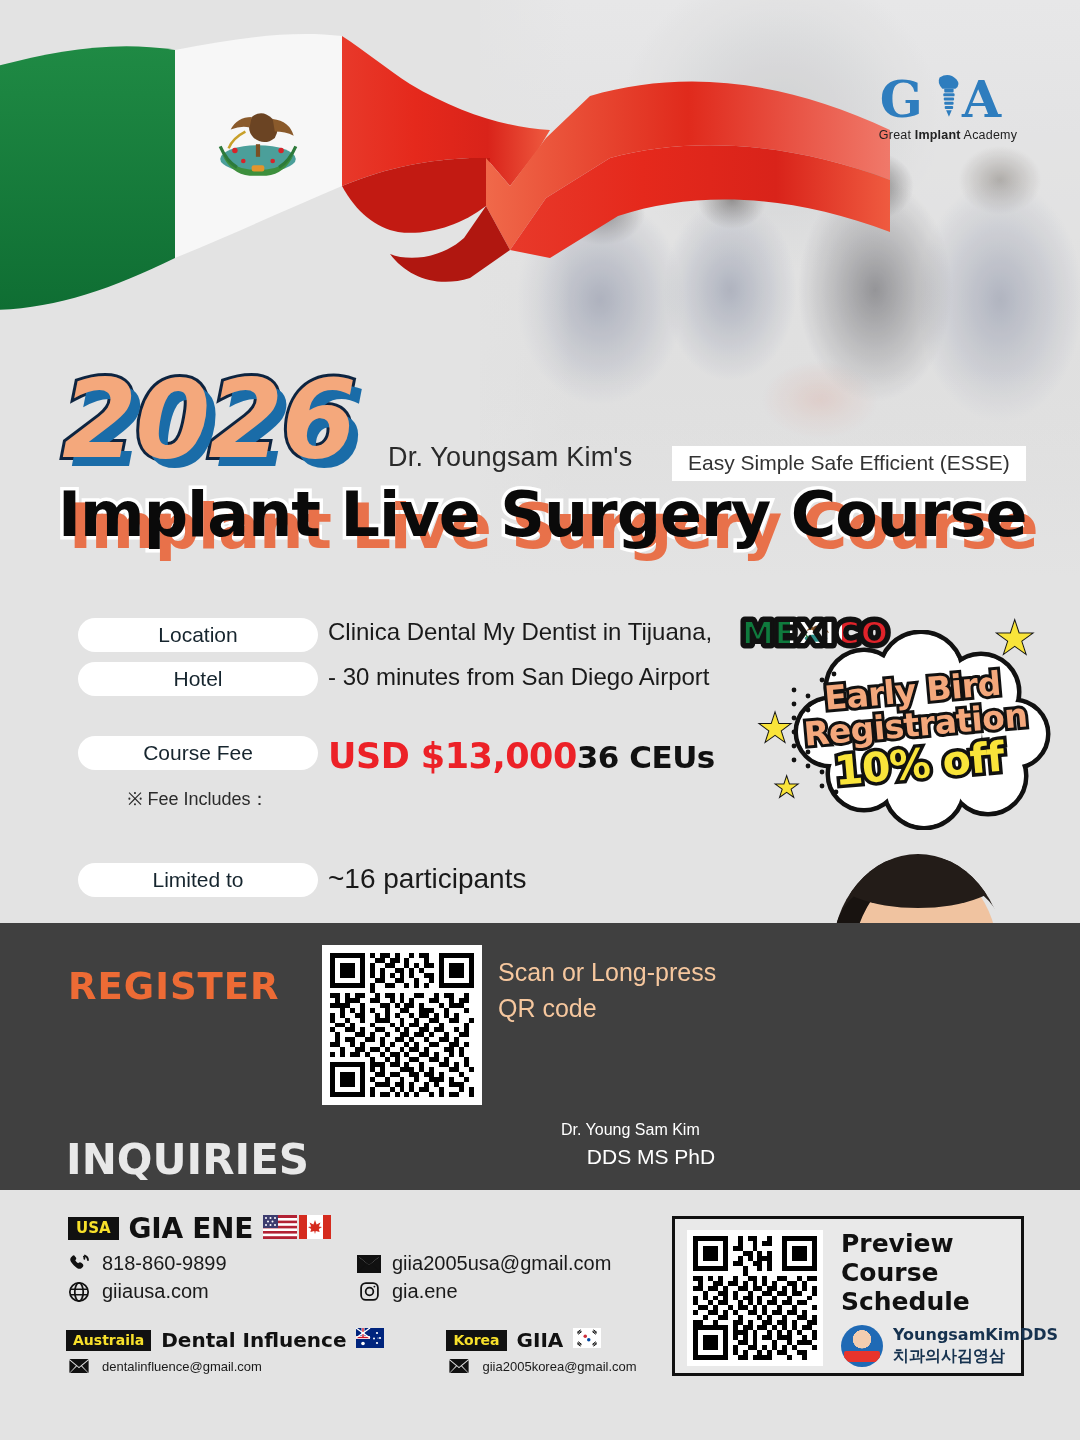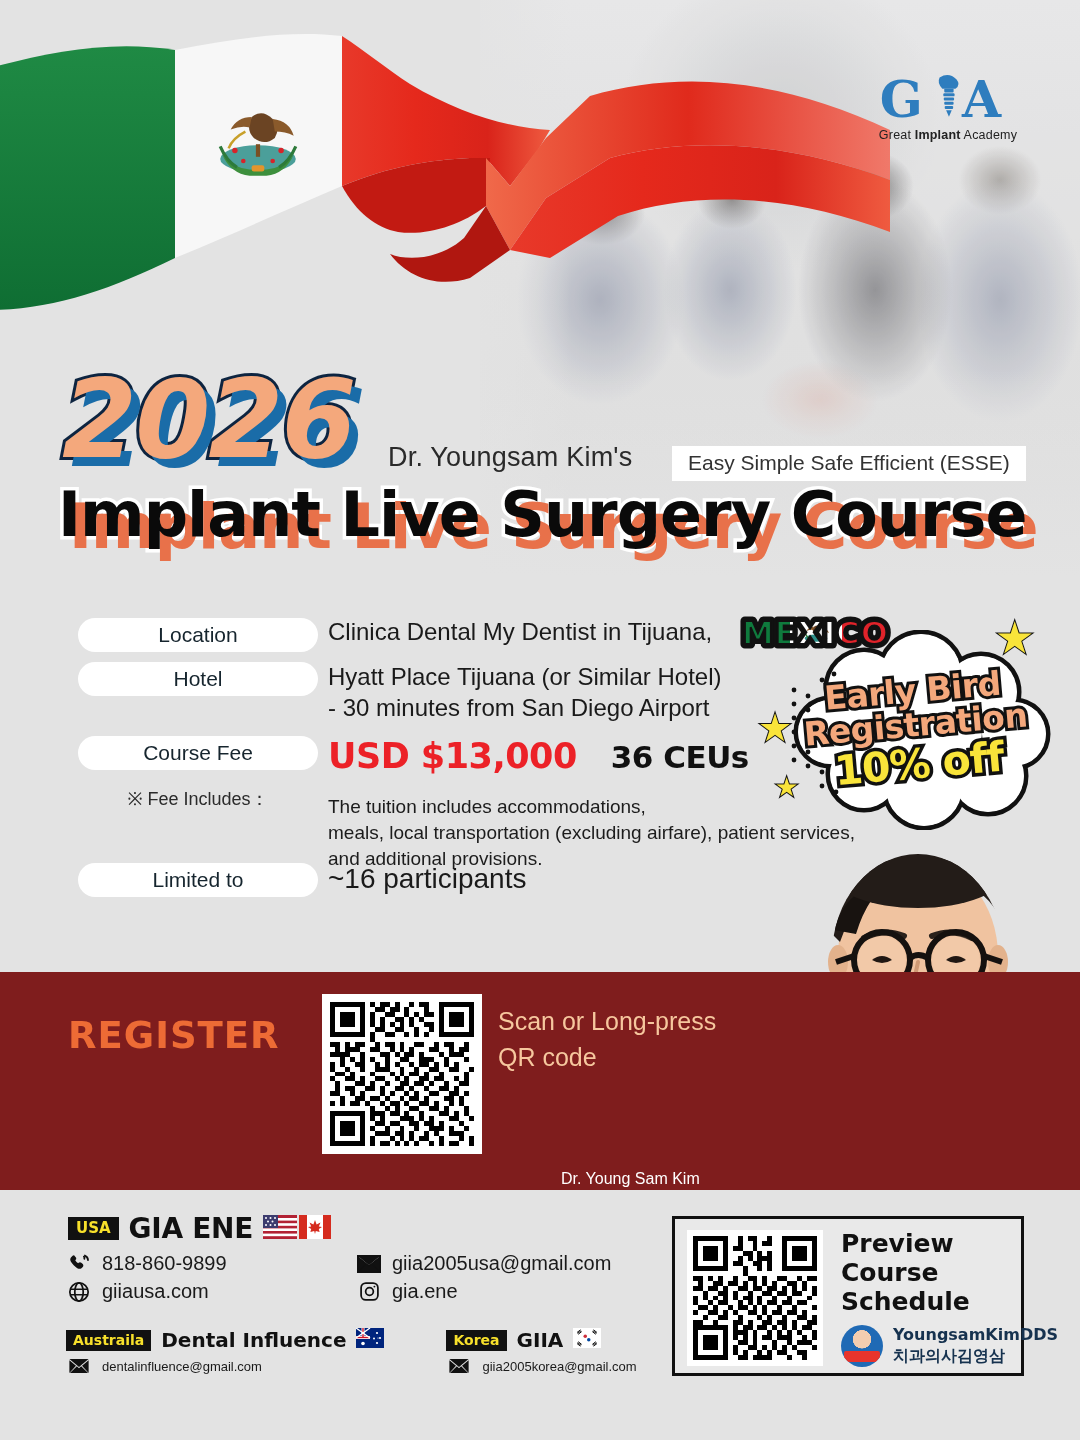--- a/index.html
+++ b/index.html
@@ -89,21 +89,21 @@
     display: flex; align-items: center; justify-content: center;
     font-size: 21px; color: #16252e;
   }
   .feeinc-label {
     position: absolute; left: 62px; width: 240px;
     text-align: center; font-size: 18px; color: #2b2b2b;
   }
   .val { position: absolute; left: 312px; color: #1a1a1a; }
   .val-location { top: 18px; font-size: 24px; white-space: nowrap; }
   .val-hotel { top: 62px; font-size: 24px; line-height: 1.28; }
-  .val-fee { top: 136px; display: flex; align-items: baseline; gap: 34px; }
+  .val-fee { top: 136px; display: flex; align-items: baseline; }
   .fee-price { font-family:"DejaVu Sans", sans-serif; font-size: 35px; font-weight: 800; color: #EC2127; letter-spacing: -.5px; }
   .fee-ceu { font-family:"DejaVu Sans", sans-serif; font-size: 31px; font-weight: 800; color: #111; letter-spacing: -.5px; }
   .val-includes { top: 194px; font-size: 19px; line-height: 1.38; color: #1c1c1c; }
   .val-limited { top: 263px; font-size: 28px; }
 
   .mexico {
     position: absolute; left: 698px; top: 614px; height: 36px;
     display: inline-block;
     margin-left: 36px;
   }
@@ -128,21 +128,21 @@
   .star { position: absolute; color: #F9E43A; -webkit-text-stroke: 2px #111; paint-order: stroke fill; }
 
   
   .doctor {
     position: absolute; left: 772px; top: 838px; width: 296px; height: 318px;
     overflow: hidden;
   }
   .doctor svg { display:block; }
 
   
-  .band { position: absolute; left: 0; top: 972px; width: 1080px; height: 267px; background: #7f1d1d; overflow: hidden; }
+  .band { position: absolute; left: 0; top: 923px; width: 1080px; height: 267px; background: #404040; overflow: hidden; }
   .register {
     position: absolute; left: 68px; top: 42px;
     font-family:"DejaVu Sans", sans-serif;
     font-size: 37px; font-weight: 900; color: #ED6B35; letter-spacing: 1px;
   }
   .qr-main { position: absolute; left: 322px; top: 22px; width: 160px; height: 160px; background:#fff; padding: 8px; }
   .scan-text {
     position: absolute; left: 498px; top: 32px;
     font-size: 25px; color: #F6C79E; line-height: 1.42;
   }
@@ -288,36 +288,30 @@
     <div class="esse">Easy Simple Safe Efficient (ESSE)</div>
     <div class="maintitle">Implant Live Surgery Course</div>
   </div>
 
   <div class="info">
     <div class="pill" style="top:18px">Location</div>
     <div class="val val-location">Clinica Dental My Dentist in Tijuana,</div>
 
     <div class="pill" style="top:62px">Hotel</div>
     <div class="val val-hotel">
-      <div>Hyatt Place Tijuana (or Similar Hotel)</div>
       <div>- 30 minutes from San Diego Airport</div>
     </div>
 
     <div class="pill" style="top:136px">Course Fee</div>
     <div class="val val-fee">
       <span class="fee-price">USD $13,000</span>
       <span class="fee-ceu">36 CEUs</span>
     </div>
 
     <div class="feeinc-label" style="top:186px">※ Fee Includes：</div>
-    <div class="val val-includes">
-      <div>The tuition includes accommodations,</div>
-      <div>meals, local transportation (excluding airfare), patient services,</div>
-      <div>and additional provisions.</div>
-    </div>
 
     <div class="pill" style="top:263px">Limited to</div>
     <div class="val val-limited">~16 participants</div>
   </div>
 
   <div class="mexico">
     <svg width="168" height="38" viewBox="0 0 168 38">
       <defs>
         <clipPath id="mxclip">
           <text x="8" y="30" font-family="DejaVu Sans, sans-serif" font-size="32" font-weight="900" letter-spacing="1">MEXICO</text>

